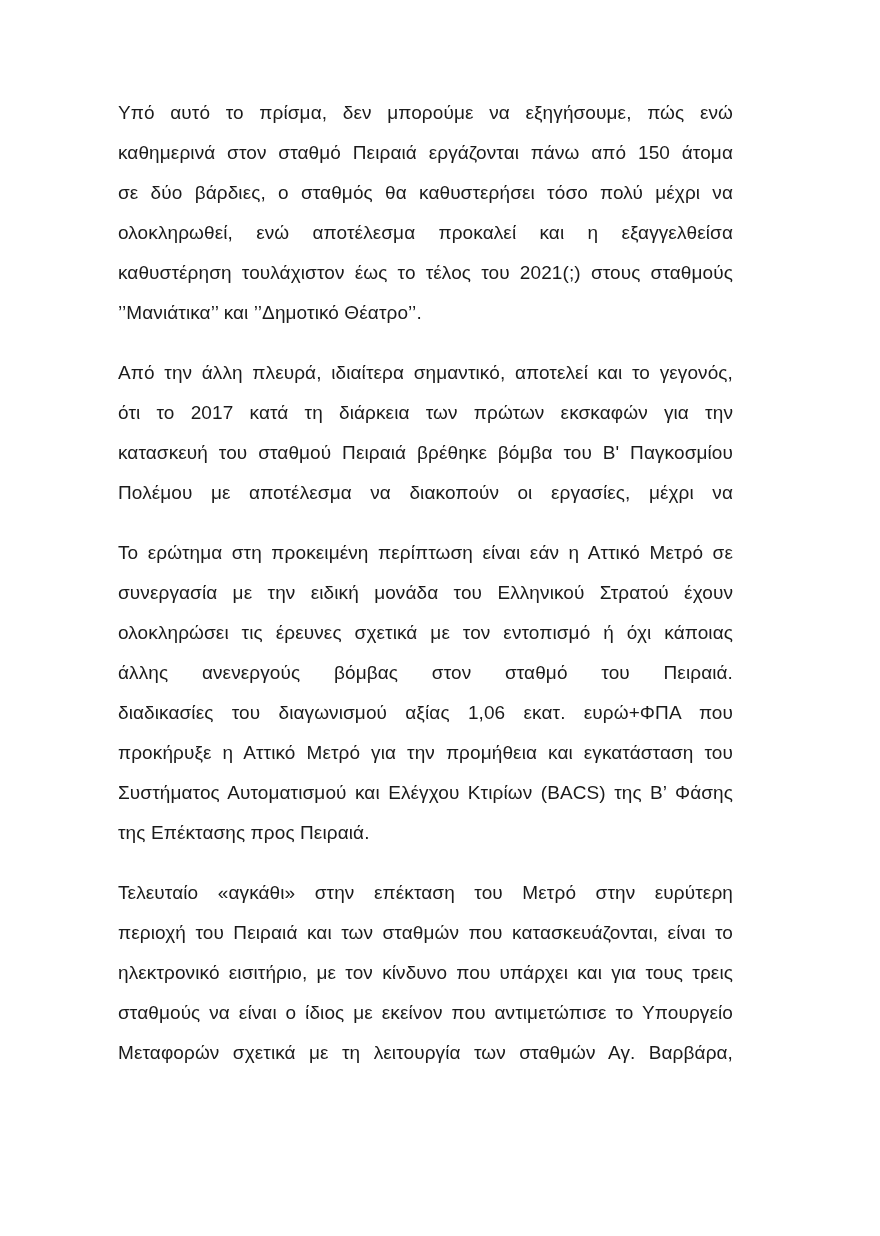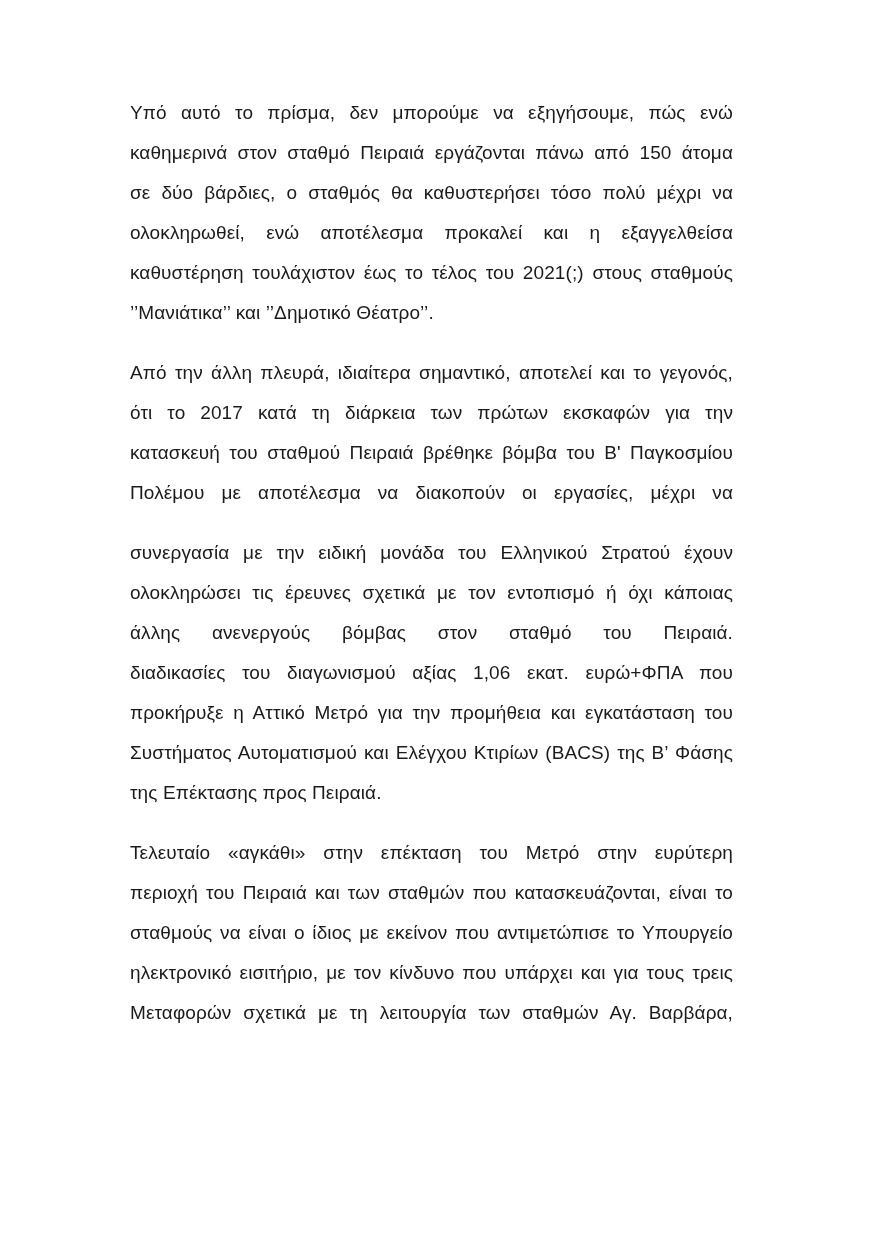--- a/index.html
+++ b/index.html
@@ -17,21 +17,21 @@
     background: #ffffff;
     font-family: "Liberation Sans", "DejaVu Sans", sans-serif;
   }
   .text-block {
     position: absolute;
     left: 118px;
     top: 93px;
     width: 615px;
   }
   .para {
-    margin: 0 0 20px 12px;
+    margin: 0 0 20px 0;
     padding: 0;
   }
   .line {
     font-size: 19px;
     line-height: 40px;
     height: 40px;
     overflow: hidden;
     color: #1b1b1b;
     text-align: justify;
     text-align-last: justify;
@@ -60,31 +60,32 @@
     </div>
 
     <div class="para">
       <div class="line">Από την άλλη πλευρά, ιδιαίτερα σημαντικό, αποτελεί και το γεγονός,</div>
       <div class="line">ότι το 2017 κατά τη διάρκεια των πρώτων εκσκαφών για την</div>
       <div class="line">κατασκευή του σταθμού Πειραιά βρέθηκε βόμβα του Β' Παγκοσμίου</div>
       <div class="line">Πολέμου με αποτέλεσμα να διακοπούν οι εργασίες, μέχρι να</div>
     </div>
 
     <div class="para">
+      <div class="line">Το ερώτημα στη προκειμένη περίπτωση είναι εάν η Αττικό Μετρό σε</div>
       <div class="line">συνεργασία με την ειδική μονάδα του Ελληνικού Στρατού έχουν</div>
       <div class="line">ολοκληρώσει τις έρευνες σχετικά με τον εντοπισμό ή όχι κάποιας</div>
       <div class="line">άλλης ανενεργούς βόμβας στον σταθμό του Πειραιά.</div>
       <div class="line">διαδικασίες του διαγωνισμού αξίας 1,06 εκατ. ευρώ+ΦΠΑ που</div>
       <div class="line">προκήρυξε η Αττικό Μετρό για την προμήθεια και εγκατάσταση του</div>
       <div class="line">Συστήματος Αυτοματισμού και Ελέγχου Κτιρίων (BACS) της Β’ Φάσης</div>
       <div class="line last">της Επέκτασης προς Πειραιά.</div>
     </div>
 
     <div class="para">
       <div class="line">Τελευταίο «αγκάθι» στην επέκταση του Μετρό στην ευρύτερη</div>
       <div class="line">περιοχή του Πειραιά και των σταθμών που κατασκευάζονται, είναι το</div>
+      <div class="line">ηλεκτρονικό εισιτήριο, με τον κίνδυνο που υπάρχει και για τους τρεις</div>
       <div class="line">σταθμούς να είναι ο ίδιος με εκείνον που αντιμετώπισε το Υπουργείο</div>
-      <div class="line">ηλεκτρονικό εισιτήριο, με τον κίνδυνο που υπάρχει και για τους τρεις</div>
       <div class="line">Μεταφορών σχετικά με τη λειτουργία των σταθμών Αγ. Βαρβάρα,</div>
     </div>
 
   </div>
 </div>
 
 </body></html>

